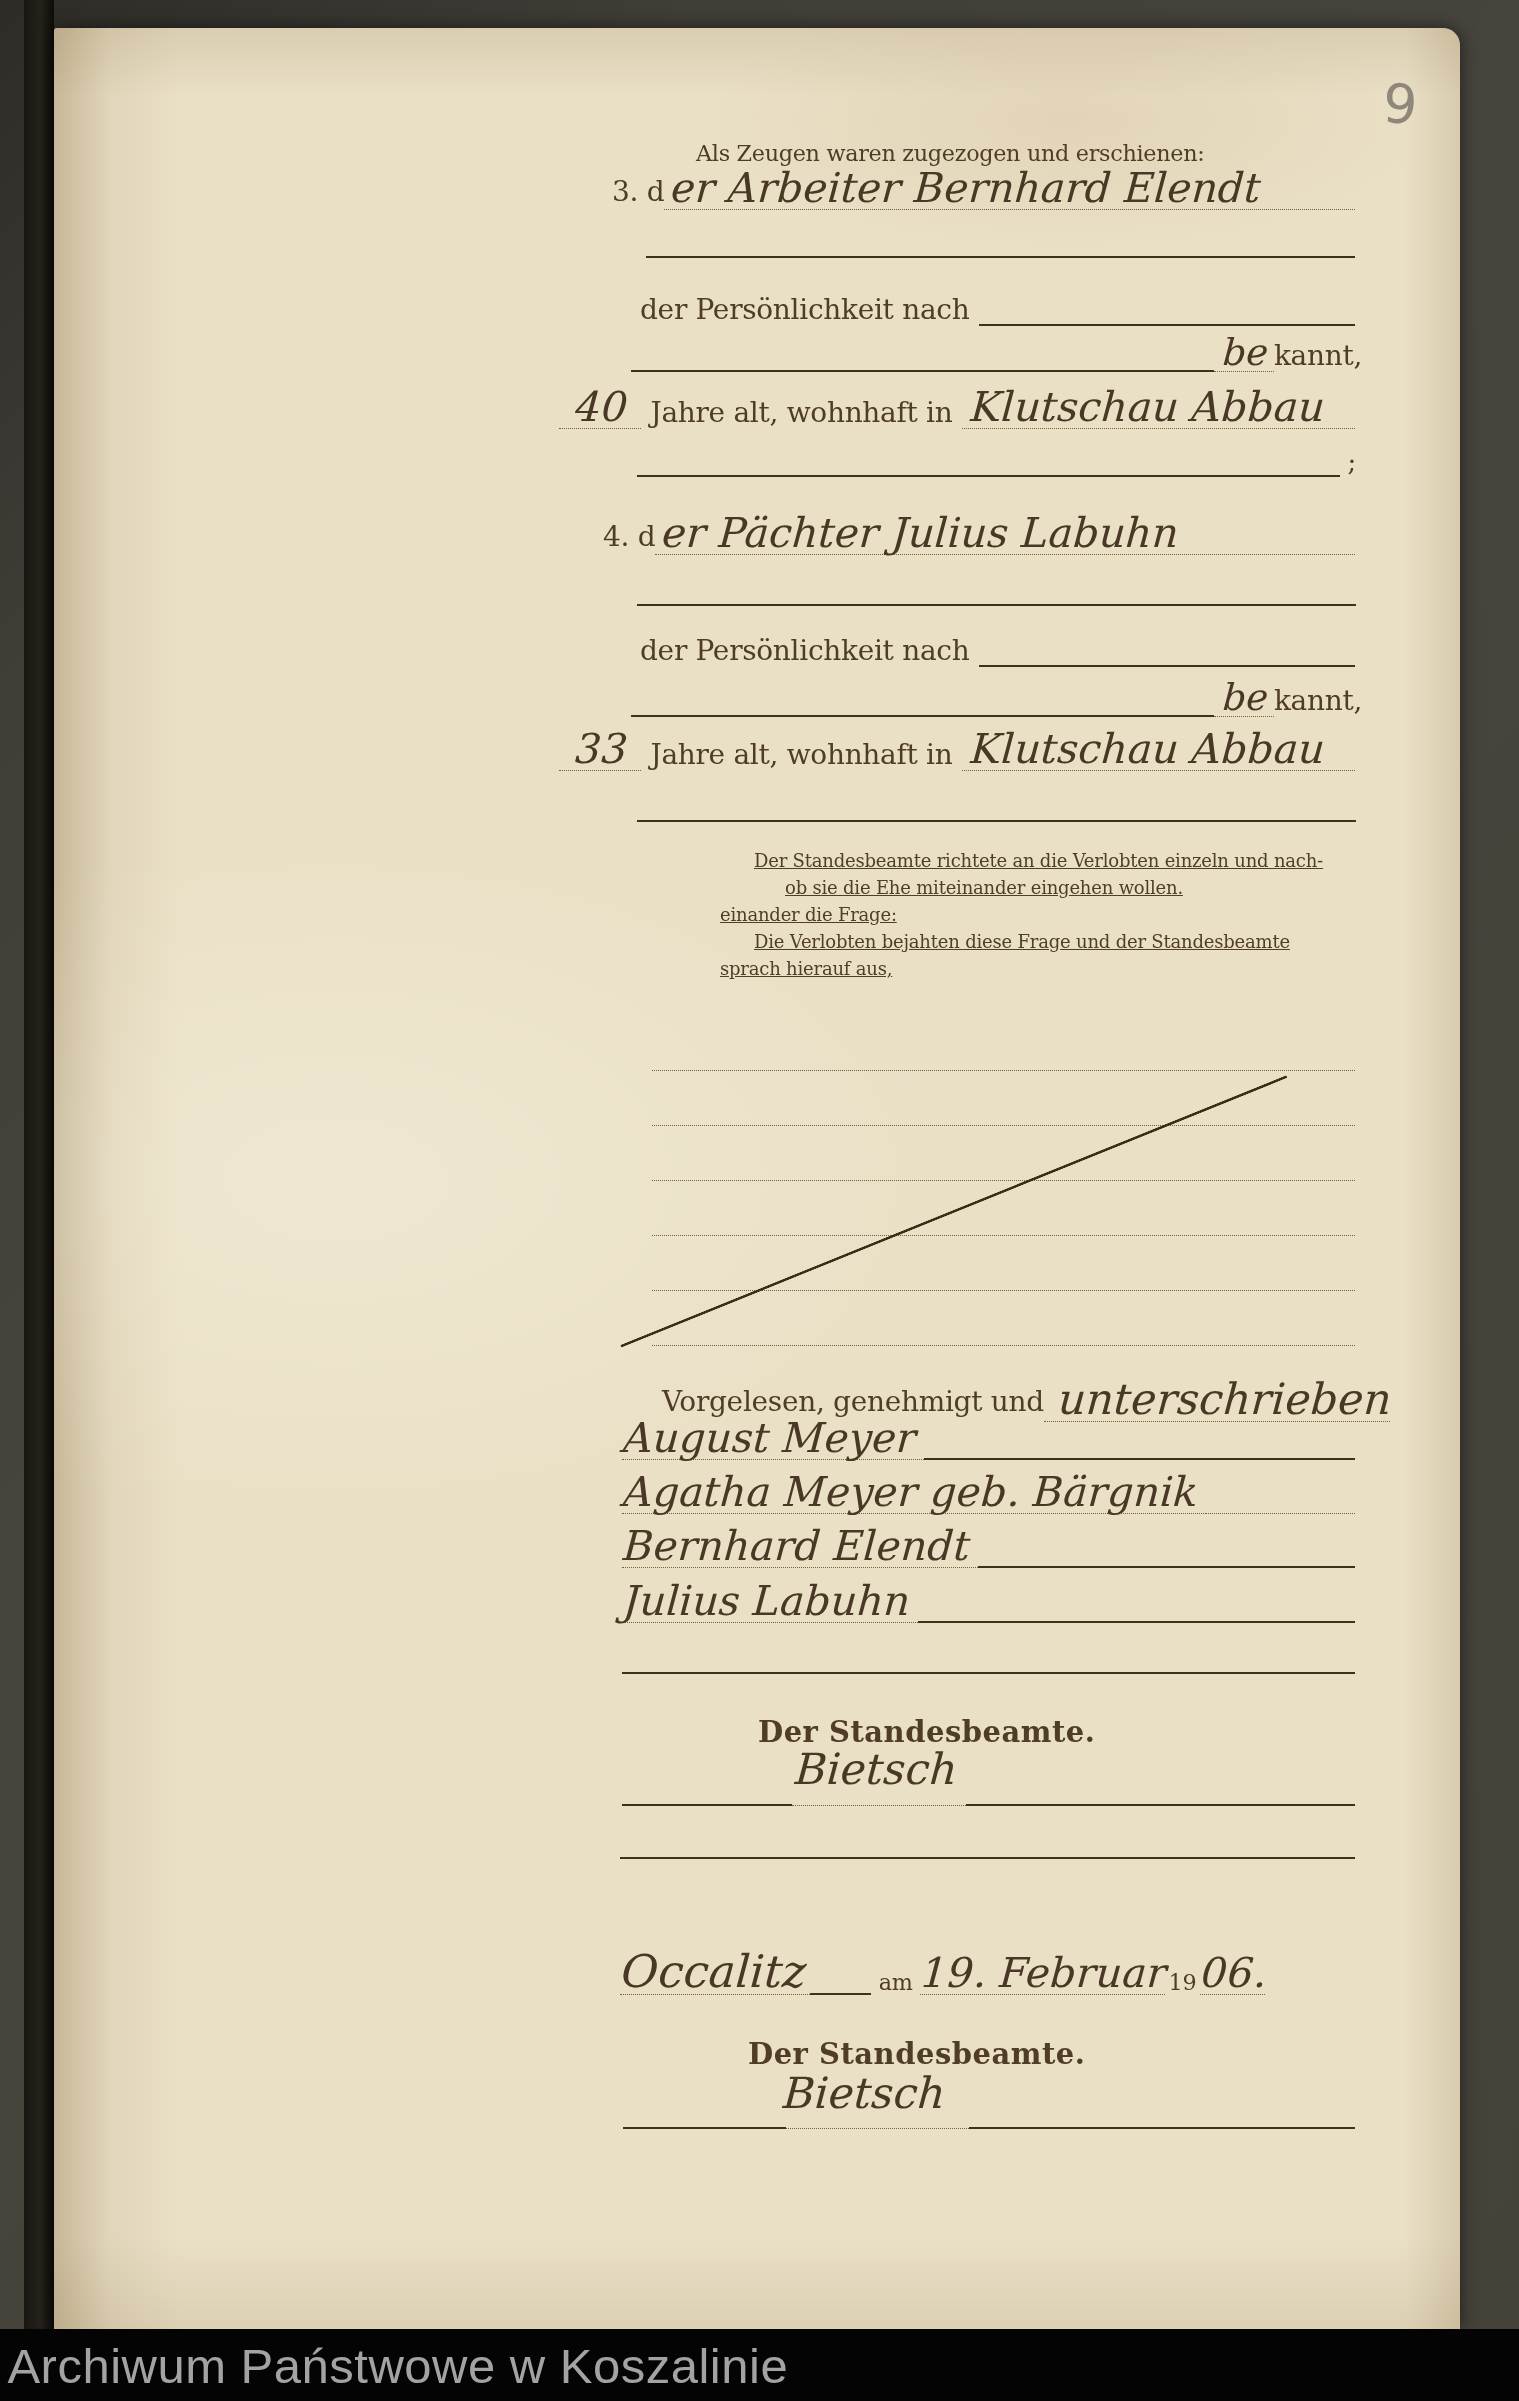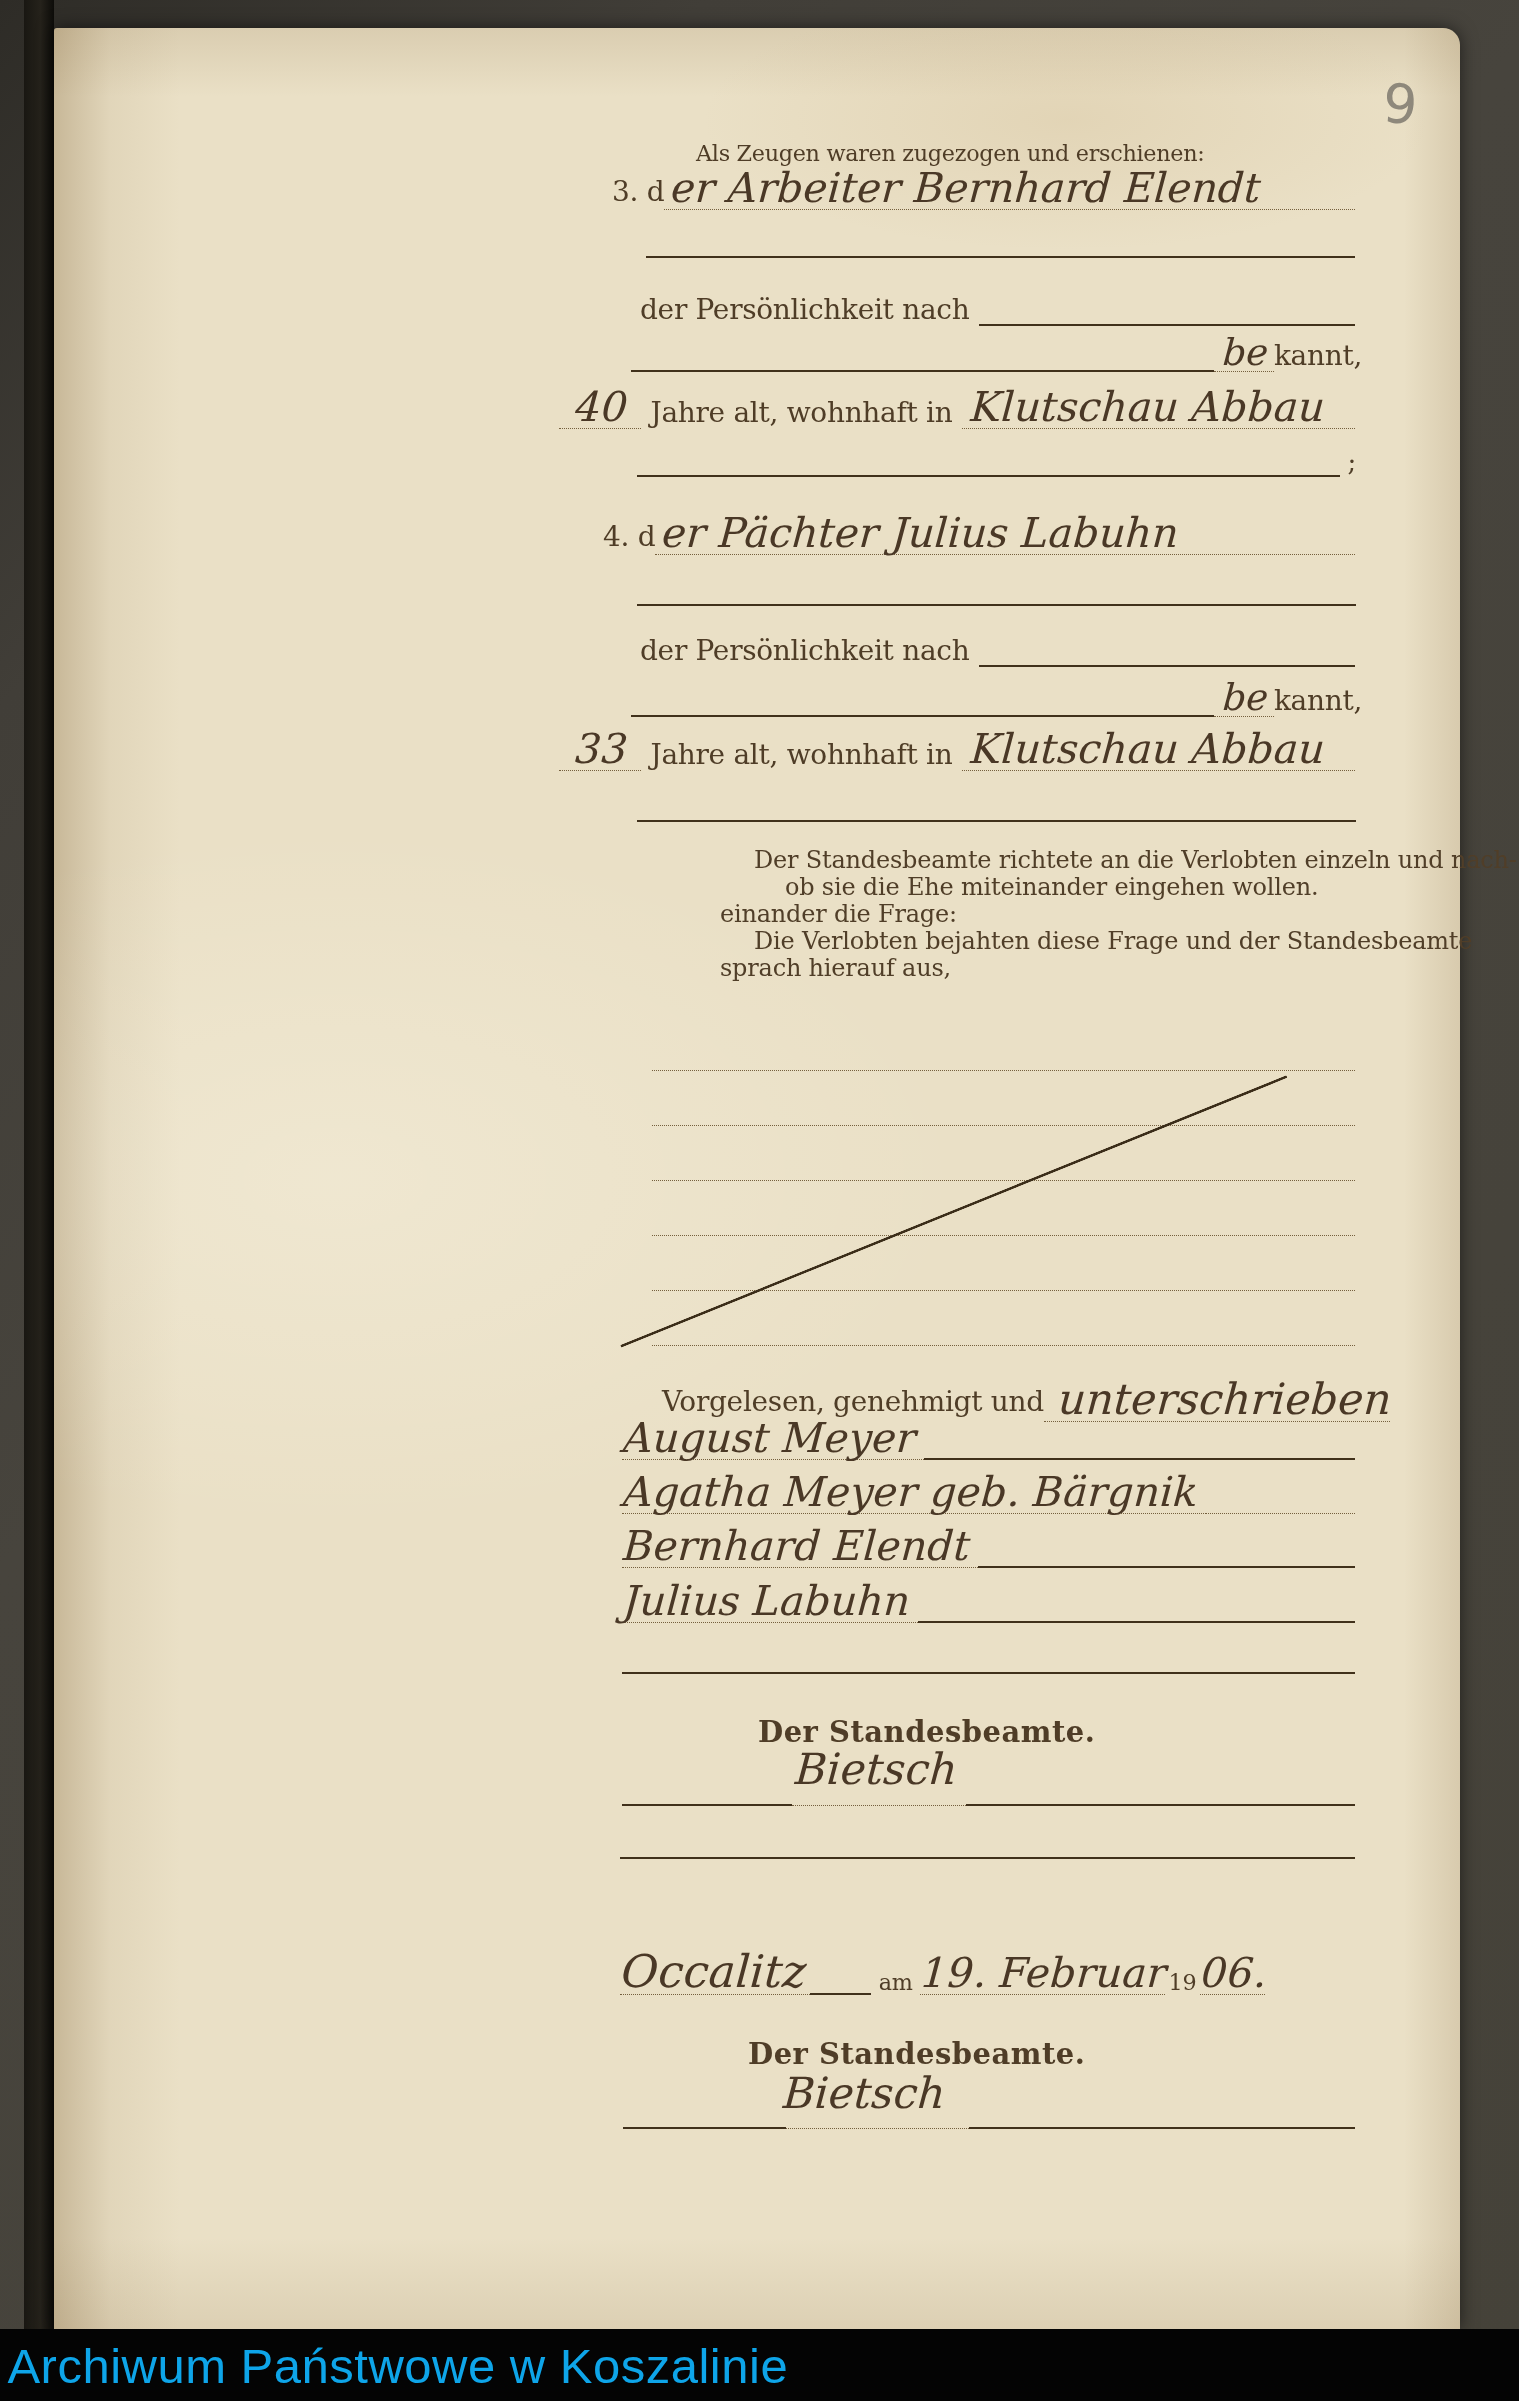--- a/index.html
+++ b/index.html
@@ -32,38 +32,38 @@
     transform:skewX(-4deg);transform-origin:left bottom;
   }
   .row{position:absolute;display:flex;align-items:flex-end;}
   .fill-solid{flex:1;border-bottom:2.8px solid #41311b;height:0;}
   .fill-dot{flex:1;border-bottom:1.9px dotted #75603e;height:0;}
   .u-dot{border-bottom:1.9px dotted #75603e;}
   .u-solid{border-bottom:2.8px solid #41311b;}
   .line{position:absolute;height:0;}
   .line.solid{border-bottom:2.8px solid #41311b;}
   .line.dot{border-bottom:1.9px dotted #75603e;}
-  .para-line{white-space:nowrap;font-size:24px;color:#503e28;line-height:27px;letter-spacing:-0.2px;}
+  .para-line{white-space:nowrap;font-size:18px;color:#503e28;line-height:27px;letter-spacing:-0.2px;text-decoration:underline;}
   .ind1{padding-left:34px;}
   .ind2{padding-left:65px;}
   .diag{
     position:absolute;left:566px;top:1317px;width:719px;height:0;
     border-top:3.7px solid #3b2d19;border-radius:2.8px;
     transform:rotate(-22.05deg);transform-origin:0 0;
   }
   .pencil{
     position:absolute;left:1329px;top:45px;font-size:54px;color:#8e887b;
     font-family:"DejaVu Sans",sans-serif;transform:rotate(4deg);
   }
   .bar{
     position:absolute;left:0;top:2329px;width:1520px;height:73px;background:#040404;
     display:flex;align-items:center;
   }
   .bar span{
-    color:#0ea5e9;font-family:"Liberation Sans",sans-serif;font-size:49px;
+    color:#a3a3a3;font-family:"Liberation Sans",sans-serif;font-size:49px;
     padding-left:7.4px;letter-spacing:0.5px;white-space:nowrap;text-align:center;
   }
 </style>
 </head>
 <body>
 
 <div class="binding"></div>
 
 <div class="paper">
 

